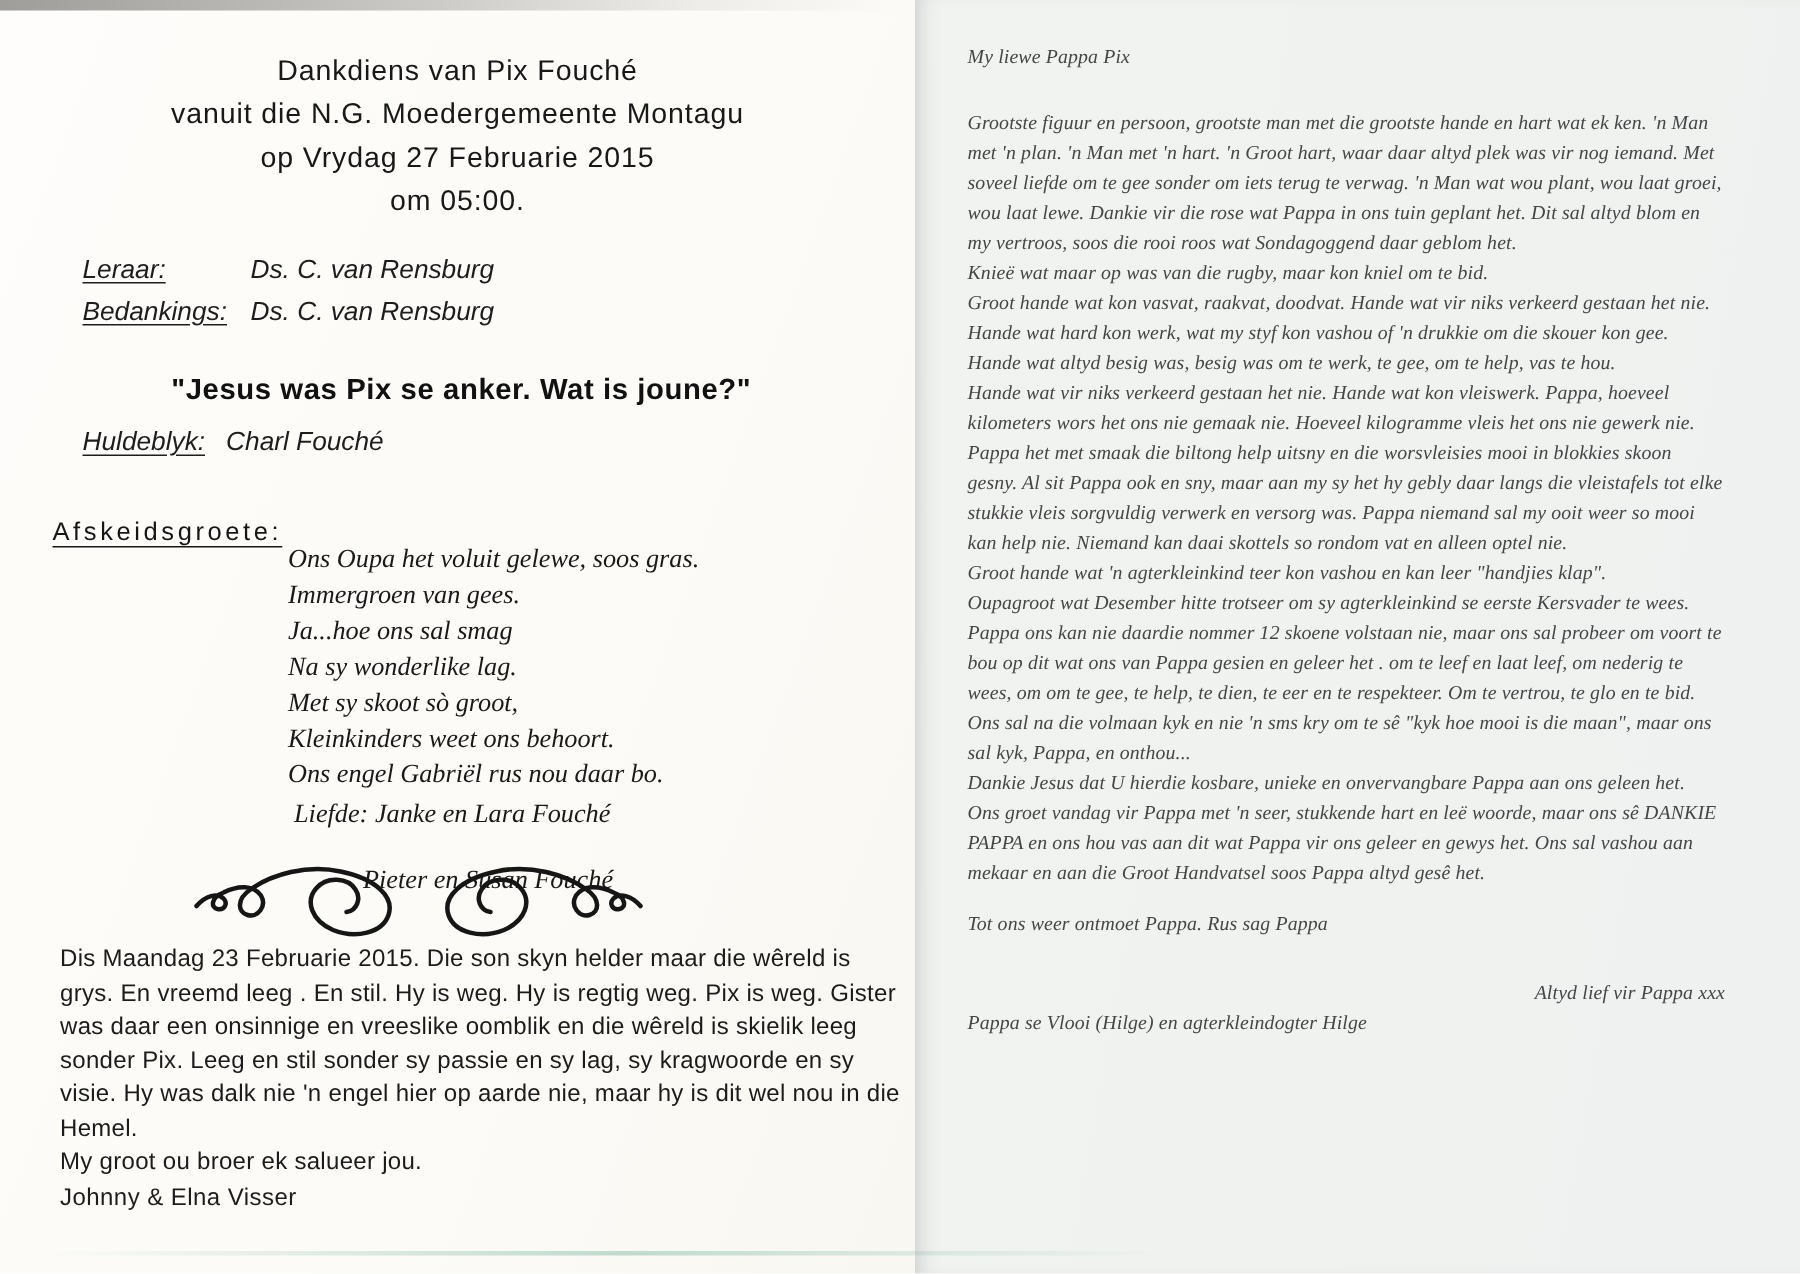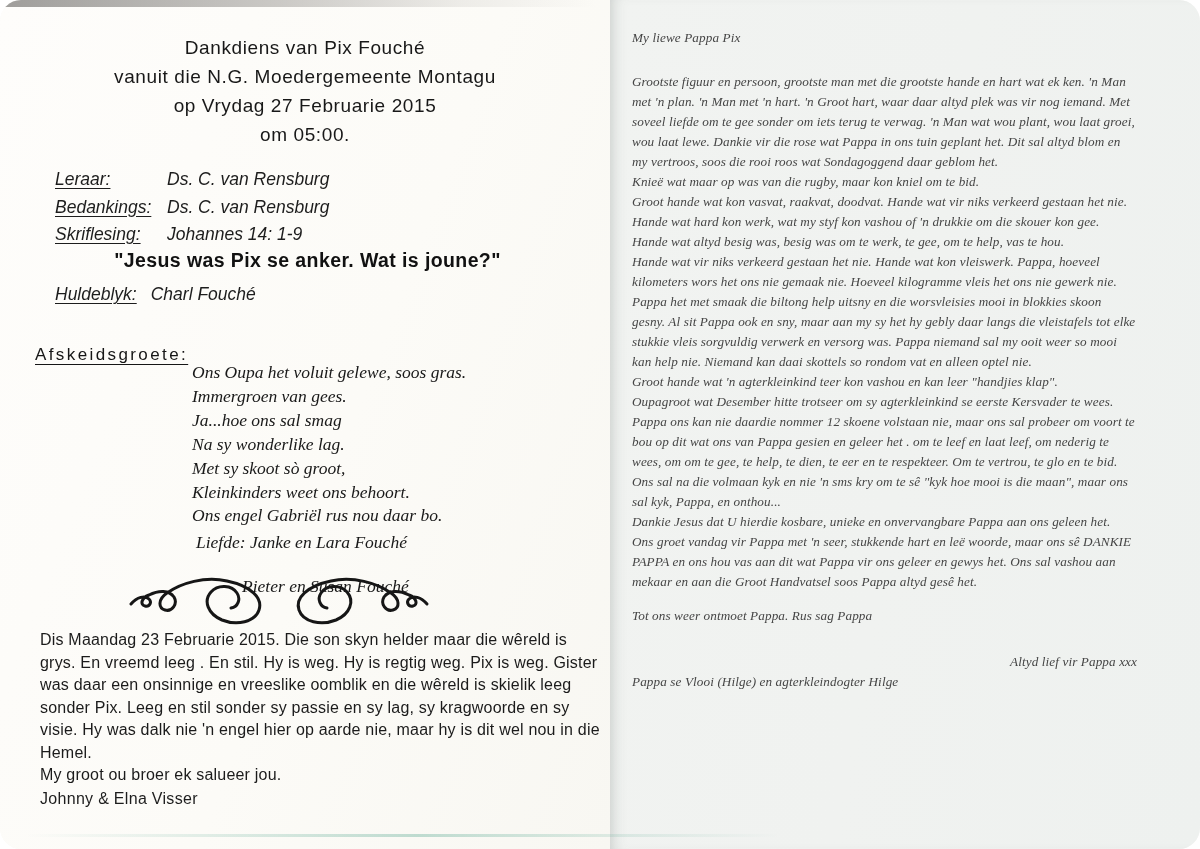--- a/index.html
+++ b/index.html
@@ -1,21 +1,20 @@
 <!DOCTYPE html>
 <html><head>
 <meta charset="utf-8">
 <style>
   html,body{margin:0;padding:0;background:#ffffff;}
   #stage{
     position:relative;width:1200px;height:849px;overflow:hidden;
     background:#fbfaf7;
     font-family:"Liberation Sans",sans-serif;
     color:#1d1d1d;
-    border-radius:21px;
   }
   
   .page{position:absolute;top:0;height:849px;}
   .page.left{
     left:0;width:610px;
     background:linear-gradient(110deg,#fefdfb 0%,#fcfbf7 55%,#f8f7f2 100%);
   }
   .page.right{
     left:610px;width:590px;
     background:linear-gradient(100deg,#f1f3f1 0%,#f0f2f0 50%,#eef1ef 100%);
@@ -58,21 +57,21 @@
     font-family:"Liberation Serif",serif;font-style:italic;
     font-size:17.5px;line-height:25.5px;white-space:nowrap;color:#191919;
   }
   .liefde .indent{padding-left:46px;margin-top:18px;}
   .ornament{position:absolute;left:128px;top:564px;}
   .tribute{position:absolute;left:40px;top:629px;width:560px;font-size:16px;line-height:22.5px;color:#1b1b1b;letter-spacing:.2px;}
   .tribute p{margin:0;}
   .signature{position:absolute;left:40px;top:790px;font-size:16px;letter-spacing:.3px;}
   
   .letter{
-    position:absolute;left:22px;top:28px;width:505px;
+    position:absolute;left:35px;top:28px;width:505px;
     font-family:"Liberation Serif",serif;font-style:italic;
     font-size:13.2px;line-height:20px;color:#454545;letter-spacing:.1px;
   }
   .letter p{margin:0;}
   .letter .salutation{margin-bottom:24px;}
   .letter .farewell{margin-top:14px;}
   .letter .love{margin-top:26px;text-align:right;}
 </style>
 </head>
 <body>
@@ -89,24 +88,20 @@
     </div>
 
     <div class="program">
       <div class="row">
         <span class="lbl">Leraar:</span>
         <span class="val">Ds. C. van Rensburg</span>
       </div>
       <div class="row">
         <span class="lbl">Bedankings:</span>
         <span class="val">Ds. C. van Rensburg</span>
-      </div>
-      <div class="row">
-        <span class="lbl">Skriflesing:</span>
-        <span class="val">Johannes 14: 1-9</span>
       </div>
     </div>
 
     <div class="quote">"Jesus was Pix se anker.  Wat is joune?"</div>
 
     <div class="huldeblyk">
       <span class="lbl">Huldeblyk:</span>
       <span class="val">Charl Fouché</span>
     </div>
 

